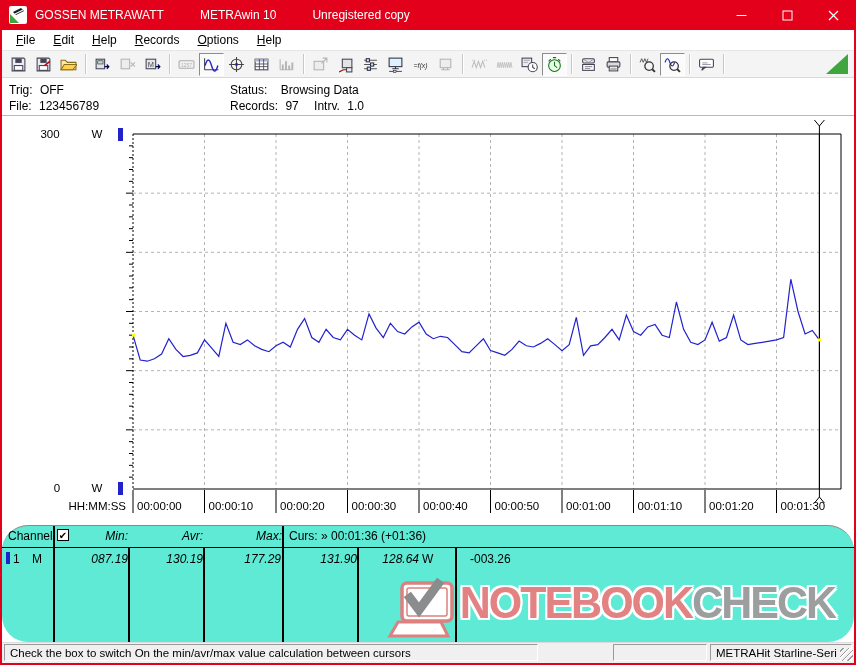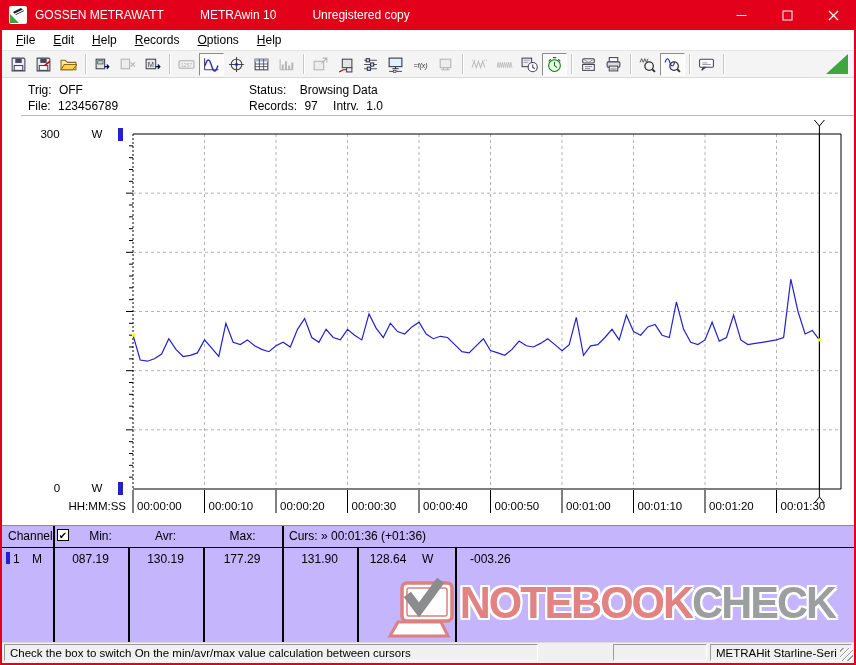--- a/index.html
+++ b/index.html
@@ -23,33 +23,33 @@
   
   #toolbar { position:absolute; left:0; right:0; top:51px; height:27px; background:#f4f4f4; border-bottom:1px solid #d9d9d9; display:flex; align-items:center; padding:0 4px; }
   .tbtn { width:25px; height:23px; display:flex; align-items:center; justify-content:center; border:1px solid transparent; background:transparent; }
   .tbtn svg { width:17px; height:17px; display:block; }
   .tbtn.pressed { border-color:#8c8c8c #fff #fff #8c8c8c; background:#fbfbfb; }
   .tbtn.disabled { filter:grayscale(1) opacity(.45); }
   .tsep { width:1px; height:20px; background:#c8c8c8; margin:0 4px; box-shadow:1px 0 0 #fff; }
   #tb-corner { margin-left:auto; width:0; height:0; border-left:22px solid transparent; border-bottom:20px solid #3fa53f; margin-right:2px; }
 
   
-  #infopanel { position:absolute; left:0; right:0; top:79px; height:37px; background:#fff; border-bottom:1px solid #b9b9b9;margin-left:19px; }
+  #infopanel { position:absolute; left:0; right:0; top:79px; height:37px; background:#fff; border-bottom:1px solid #b9b9b9; }
   .info-line { position:absolute; white-space:nowrap; }
   .ilbl { margin-right:4px; }
 
   
   #chart-area { position:absolute; left:0; right:0; top:117px; height:408px; background:#fff; }
   #chart-area svg text { font-family:"Liberation Sans","DejaVu Sans",sans-serif; }
 
   
-  #datatable { position:absolute; left:0; right:0; top:525px; height:117px; background:#c4b5fd; border-top:1px solid #8a8a8a; }
+  #datatable { position:absolute; left:0; right:0; top:525px; height:117px; background:#5eead4; border-top:1px solid #8a8a8a;border-radius:26px; }
   .tl { position:absolute; background:#000; }
   .tcell { position:absolute; white-space:nowrap; }
-  .center { text-align:center; }
+  .center { text-align:right;font-style:italic; }
   #cb { position:absolute; left:55px; top:3px; width:12px; height:12px; border:1px solid #000; background:#fff; font-size:10px; line-height:11px; text-align:center; }
   #chan-marker { position:absolute; left:4px; top:26px; width:4px; height:12px; background:#2222cc; }
 
   
   #watermark { position:absolute; right:19px; bottom:21px; height:64px; display:flex; align-items:flex-start; pointer-events:none; }
   #wm-text { font-size:43px; font-weight:bold; letter-spacing:-2px; transform:scaleY(1.04); white-space:nowrap; }
   .wm-red { color:#e28282; text-shadow:-2px -2px 0 #fff,2px -2px 0 #fff,-2px 2px 0 #fff,2px 2px 0 #fff,0 2px 0 #fff,0 -2px 0 #fff,2px 0 0 #fff,-2px 0 0 #fff; }
   .wm-gray { color:#9c9ea0; text-shadow:-2px -2px 0 #fff,2px -2px 0 #fff,-2px 2px 0 #fff,2px 2px 0 #fff,0 2px 0 #fff,0 -2px 0 #fff,2px 0 0 #fff,-2px 0 0 #fff; }
 
   

